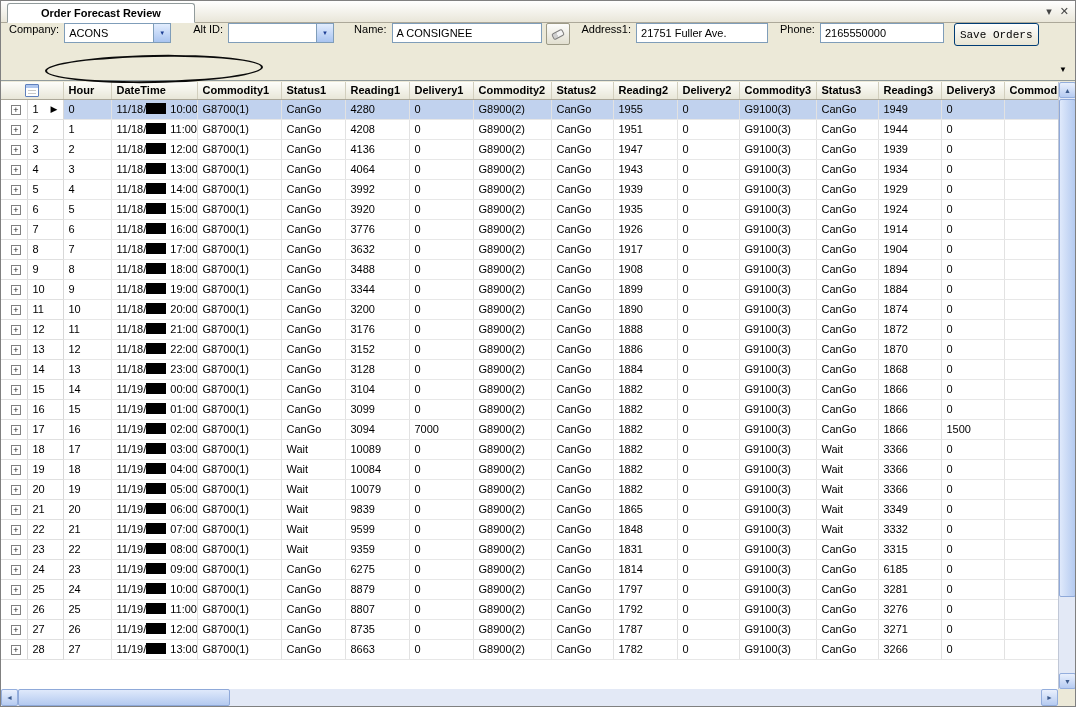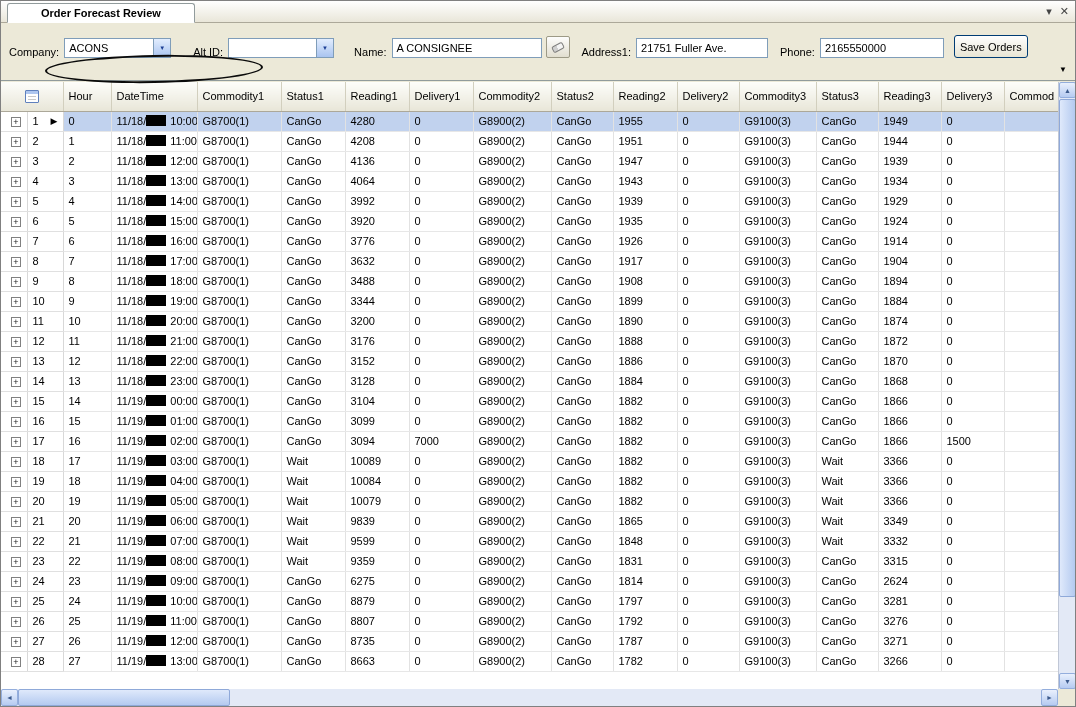--- a/index.html
+++ b/index.html
@@ -27,21 +27,21 @@
     padding:0 33px; background:#fff;
     border:1px solid #919b9c; border-bottom:1px solid #fff;
     border-radius:3px 3px 0 0; font-weight:bold; z-index:2;
   }
   .title-icons { position:absolute; right:6px; top:3px; display:flex; gap:8px; color:#444; }
   .title-icons span { cursor:default; font-size:11px; line-height:14px; }
 
   
   .toolbar {
     position:absolute; top:22px; left:0; right:12px; height:35px;
-    background:#ece9d8; display:flex; align-items:flex-end; padding-left:8px;
+    background:#ece9d8; display:flex; align-items:flex-start; padding-left:8px;
   }
   .tb-label { margin:0 5px 0 0; white-space:nowrap; }
   .field {
     height:20px; border:1px solid #7f9db9; background:#fff;
     display:flex; align-items:center; padding:0 4px; overflow:hidden; white-space:nowrap;
   }
   .combo { position:relative; padding-right:19px; }
   .combo-btn {
     position:absolute; right:0; top:0; bottom:0; width:17px;
     background:linear-gradient(#e2edfe,#a9c4f0);
@@ -57,21 +57,21 @@
   }
   .eraser {
     width:12px; height:7px; border:1px solid #7e7e7e; border-radius:2px;
     background:linear-gradient(90deg,#cfcfcf 45%,#f4f4f4 45%);
     transform:rotate(-28deg);
   }
   .save-btn {
     height:23px; margin-left:10px; padding:0 5px;
     border:1px solid #003c74; border-radius:3px;
     background:linear-gradient(#fefefe,#e8e5d4);
-    font-family:Liberation Sans, sans-serif; font-size:11px; cursor:default;
+    font-family:Liberation Mono, monospace; font-size:11px; cursor:default;
   }
 
   
   .tabstrip {
     position:absolute; top:57px; left:0; right:0; height:23px;
     display:flex; align-items:flex-end; padding-left:6px;
     background:#ece9d8; border-bottom:1px solid #919b9c;
   }
   .tab {
     height:19px; line-height:18px; padding:0 11px; margin-right:1px;
@@ -100,21 +100,21 @@
     position:absolute; top:81px; left:0; right:0; bottom:0; background:#fff;
   }
   .grid-viewport { position:absolute; top:0; left:0; right:17px; bottom:17px; overflow:hidden; }
   table { border-collapse:collapse; table-layout:fixed; width:1059px; }
   td, th {
     height:20px; padding:0 5px; overflow:hidden; white-space:nowrap;
     text-align:left; font-weight:normal;
     border-right:1px solid #e2e2e2; border-bottom:1px solid #e7e7e7;
   }
   thead th {
-    height:29px; font-weight:normal;
+    height:17px; font-weight:bold;
     background:linear-gradient(#fdfdfa,#e8e6d8);
     border-right:1px solid #d2cfbe; border-bottom:1px solid #aca899;margin-top:30px;
   }
   td.gut {
     background:#fff; border-right:1px solid #d8d8d8; border-bottom:1px solid #e0e0e0;
   }
   tr.selected td { background:#c1d2ee; }
   tr.selected td.gut { background:#fff; }
   .exp {
     display:inline-block; width:10px; height:10px; margin-left:5px;
@@ -709,21 +709,21 @@
               <td>G8700(1)</td>
               <td>CanGo</td>
               <td>6275</td>
               <td>0</td>
               <td>G8900(2)</td>
               <td>CanGo</td>
               <td>1814</td>
               <td>0</td>
               <td>G9100(3)</td>
               <td>CanGo</td>
-              <td>2624</td>
+              <td>6185</td>
               <td>0</td>
               <td></td>
             </tr>
             <tr>
               <td class="gut"><span class="exp">+</span></td>
               <td class="gut">25</td>
               <td>24</td>
               <td><span>11/19/</span><span class="redact"></span><span>10:00</span></td>
               <td>G8700(1)</td>
               <td>CanGo</td>

